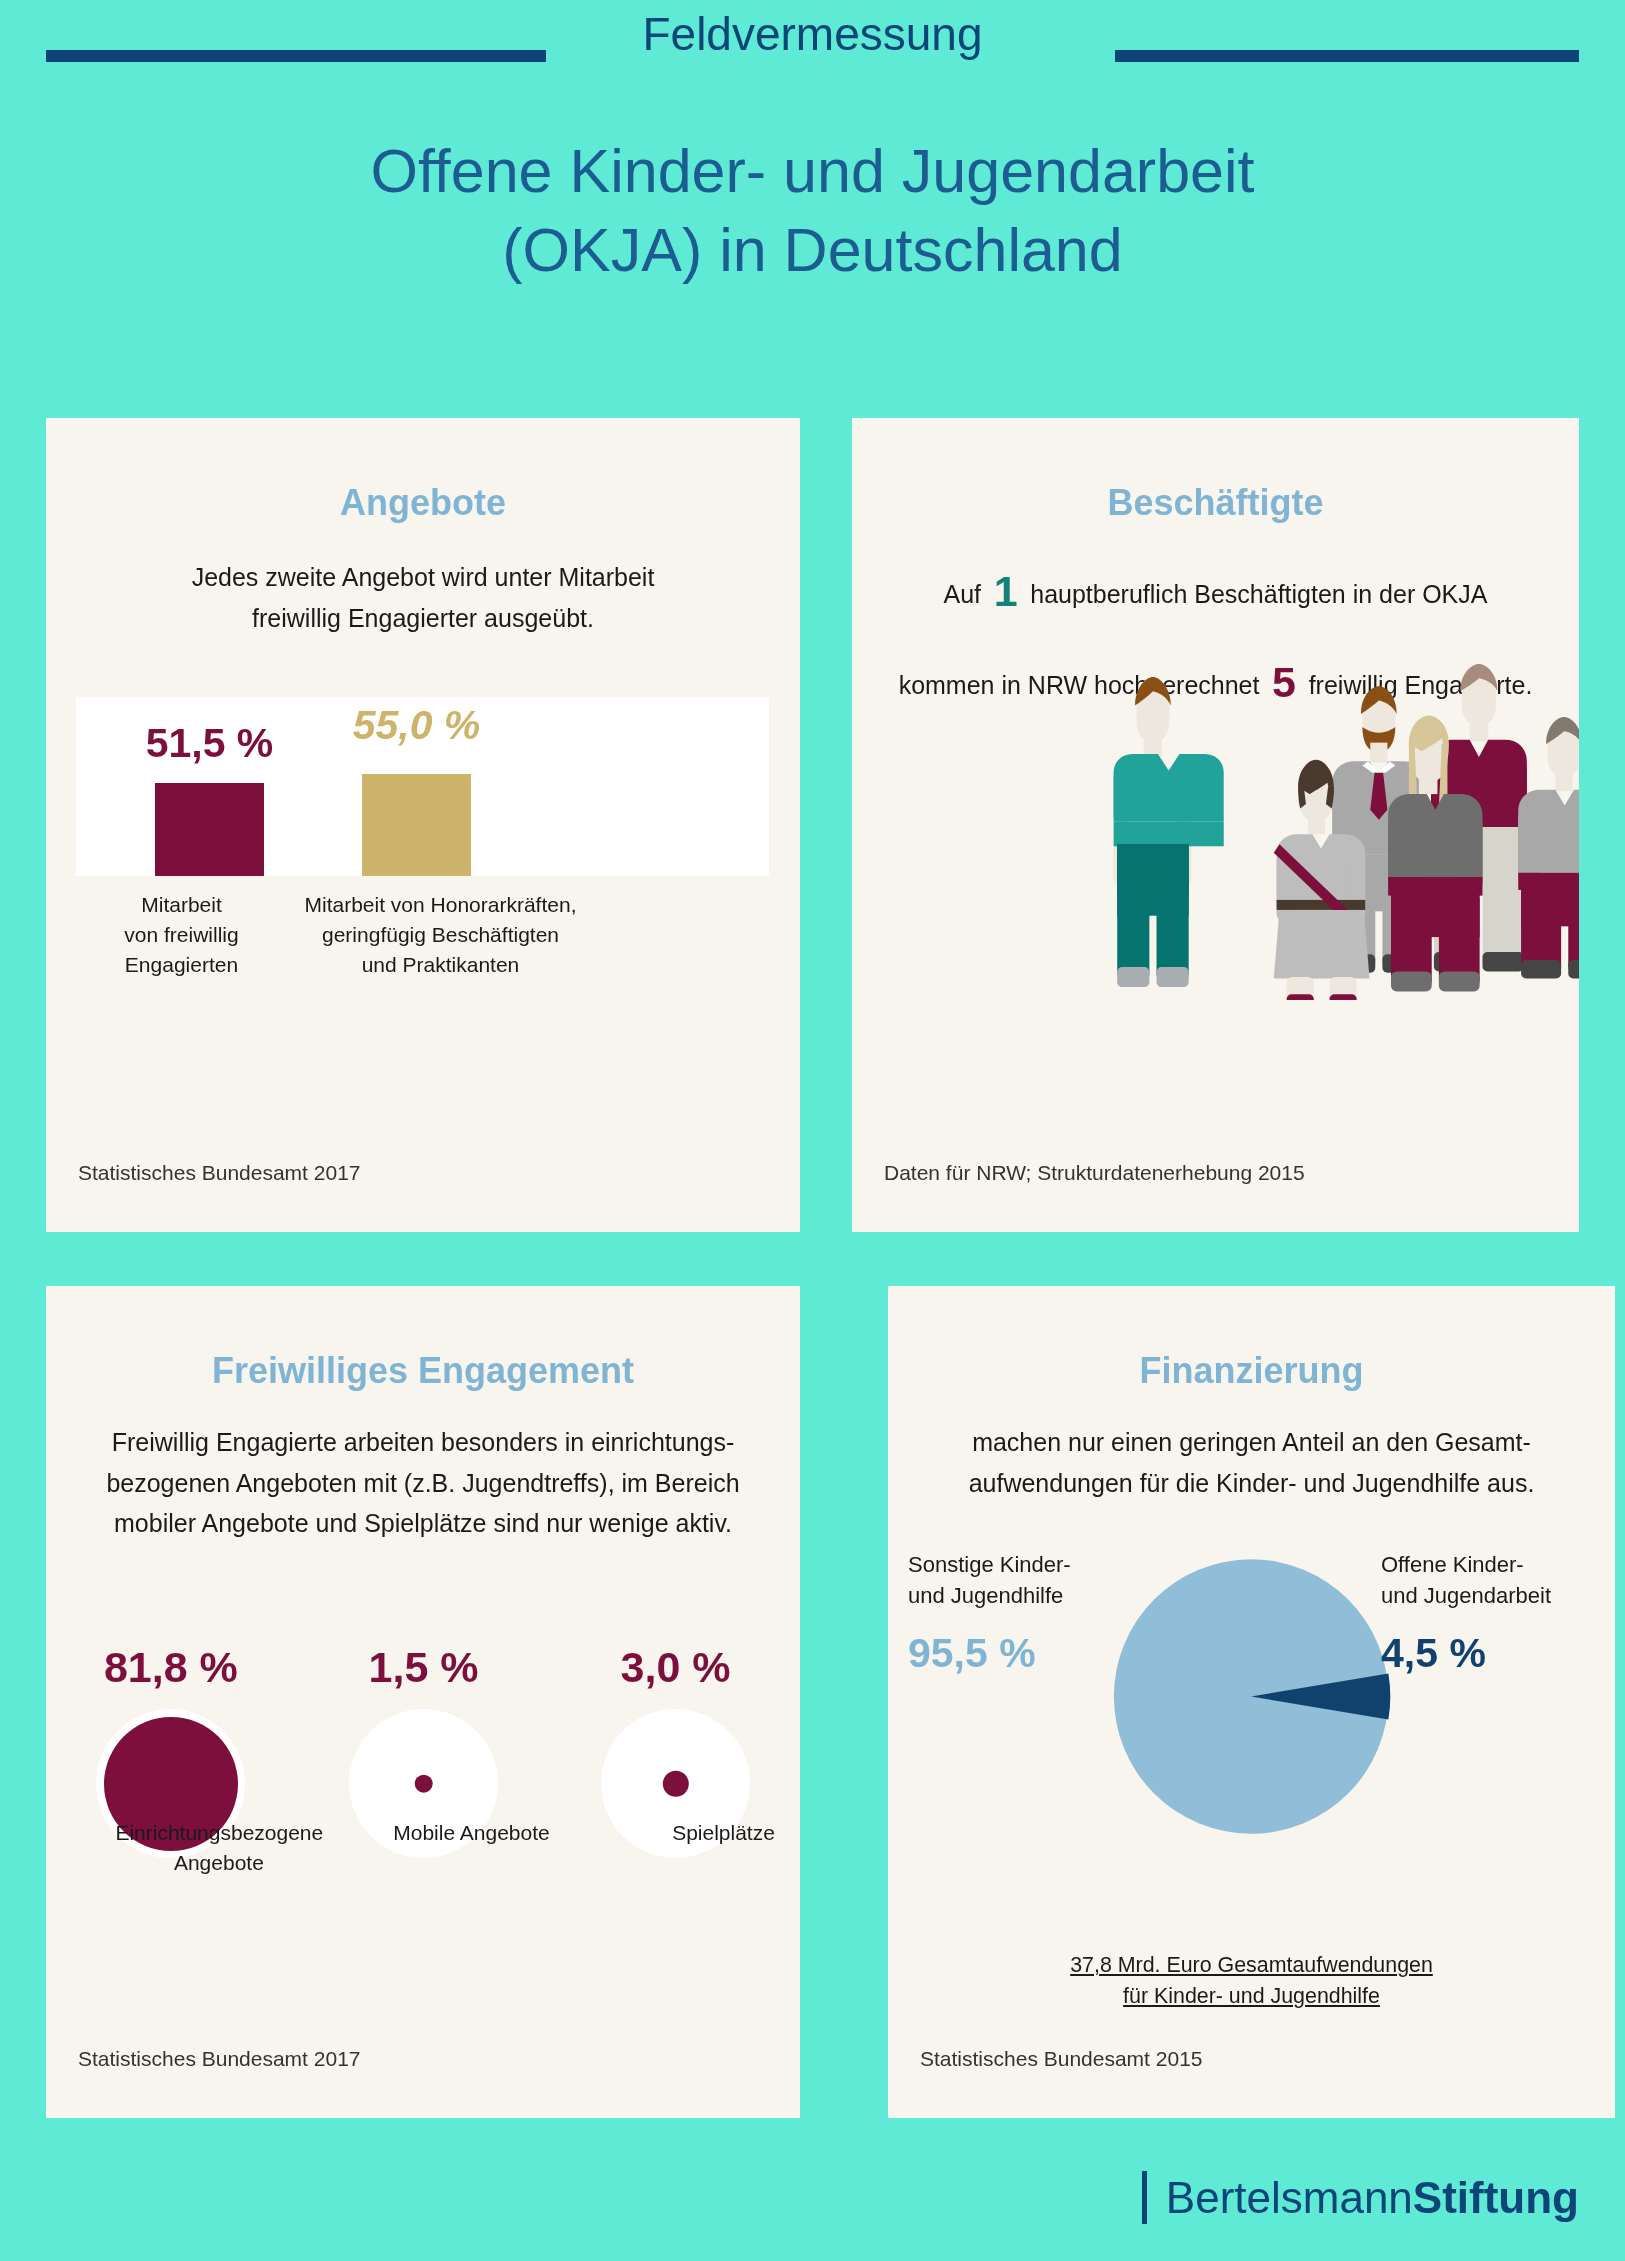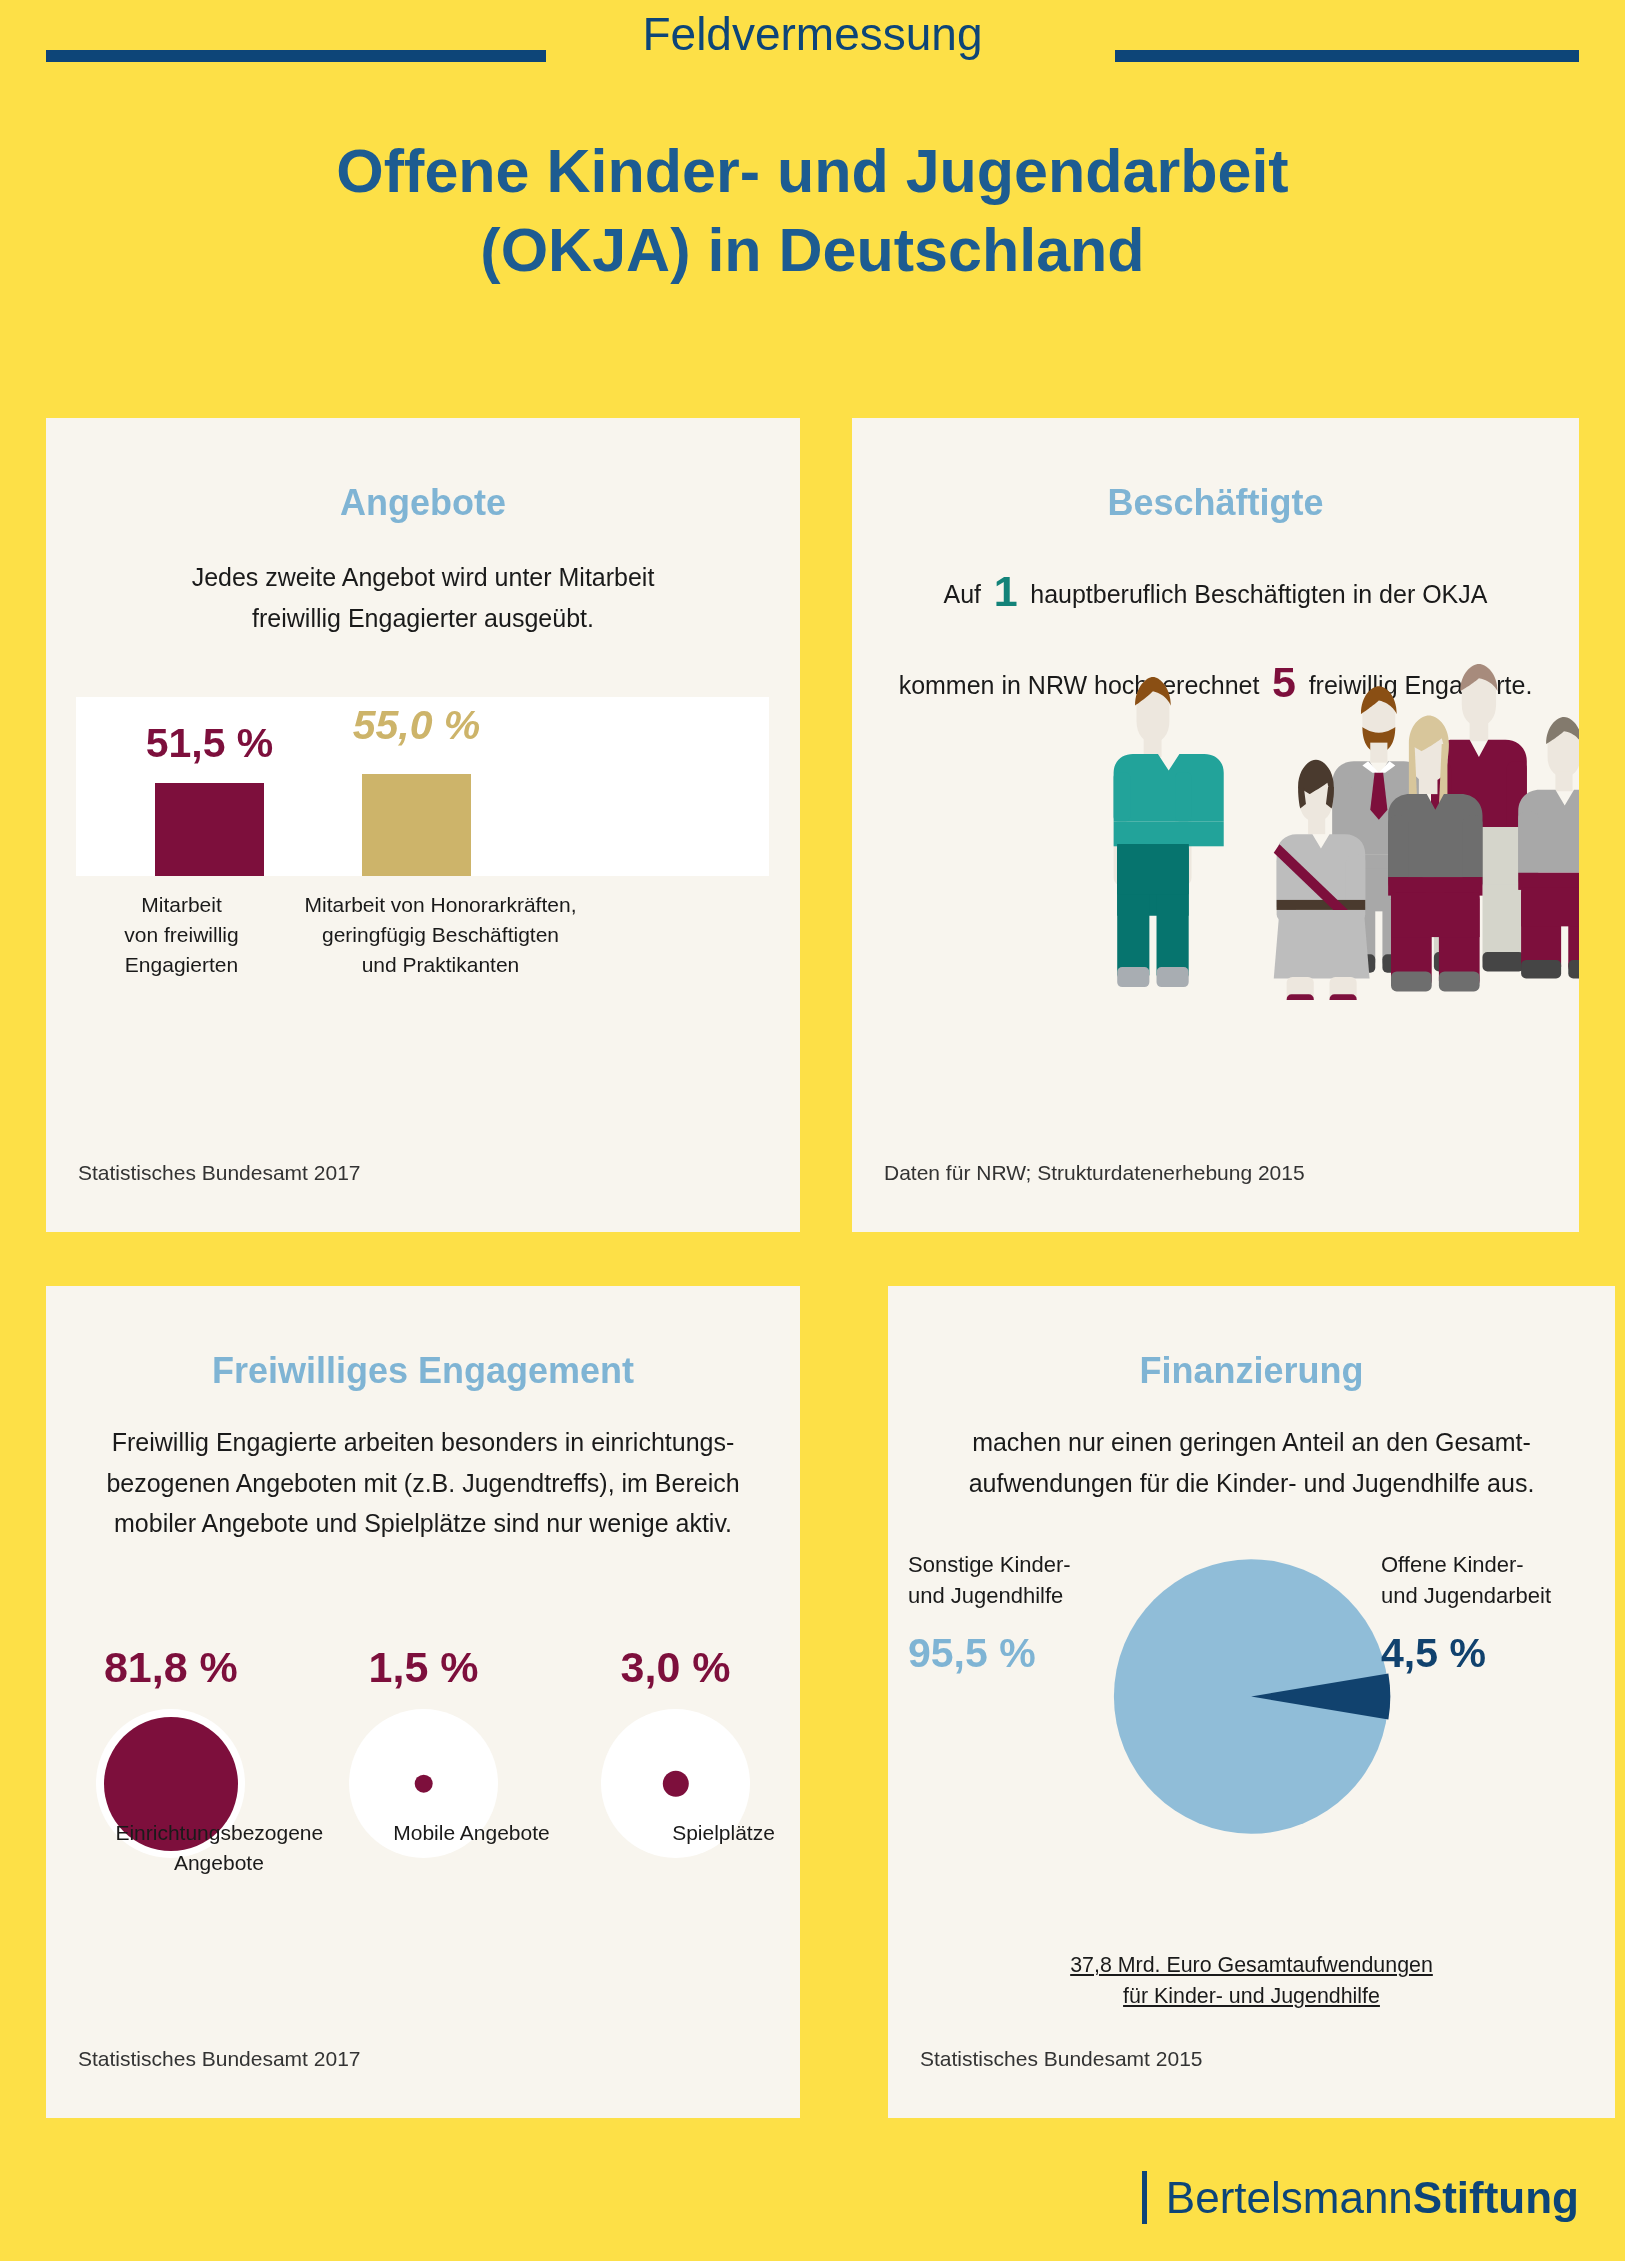--- a/index.html
+++ b/index.html
@@ -2,34 +2,34 @@
 <html style="font-size:11.4px"><head>
 <meta charset="utf-8">
 <style>
   * { box-sizing: border-box; margin: 0; padding: 0; }
   html, body {
     width: 1625px; height: 2261px;
     background: #ffffff;
     font-family: "Liberation Sans", sans-serif;
     overflow: hidden;
   }
-  .page { position: relative; width: 1625px; height: 2261px; background:#fde047; }
+  .page { position: relative; width: 1625px; height: 2261px; background:#5eead4; }
 
   
   .header { position:absolute; left:0; top:0; width:1625px; height:186px; }
   .rule { position:absolute; height:12px; background:#0d4578; top:50px; }
   .rule-left  { left:46px;  width:500px; }
   .rule-right { left:1115px; width:464px; }
   .kicker {
     position:absolute; left:0; top:7.1px; width:1625px; text-align:center;
     font-size:46px; font-weight:400; color:#0d4578; letter-spacing:0px;
   }
   .maintitle {
     position:absolute; left:0; top:132px; width:1625px; text-align:center;
-    font-size:61px; font-weight:700; color:#1d5c91; line-height:1.30;
+    font-size:61px; font-weight:400; color:#1d5c91; line-height:1.30;
   }
 
   
   .panel { position:absolute; background:#f8f5ee; }
   .p1 { left:46px;   top:418px;  width:754px; height:814px; }
   .p2 { left:852px; top:418px;  width:727px; height:814px; }
   .p3 { left:46px;   top:1286px; width:754px; height:832px; }
   .p4 { left:852px; top:1286px; width:727px; height:832px;margin-left:36px; }
 
   .panel-title {

